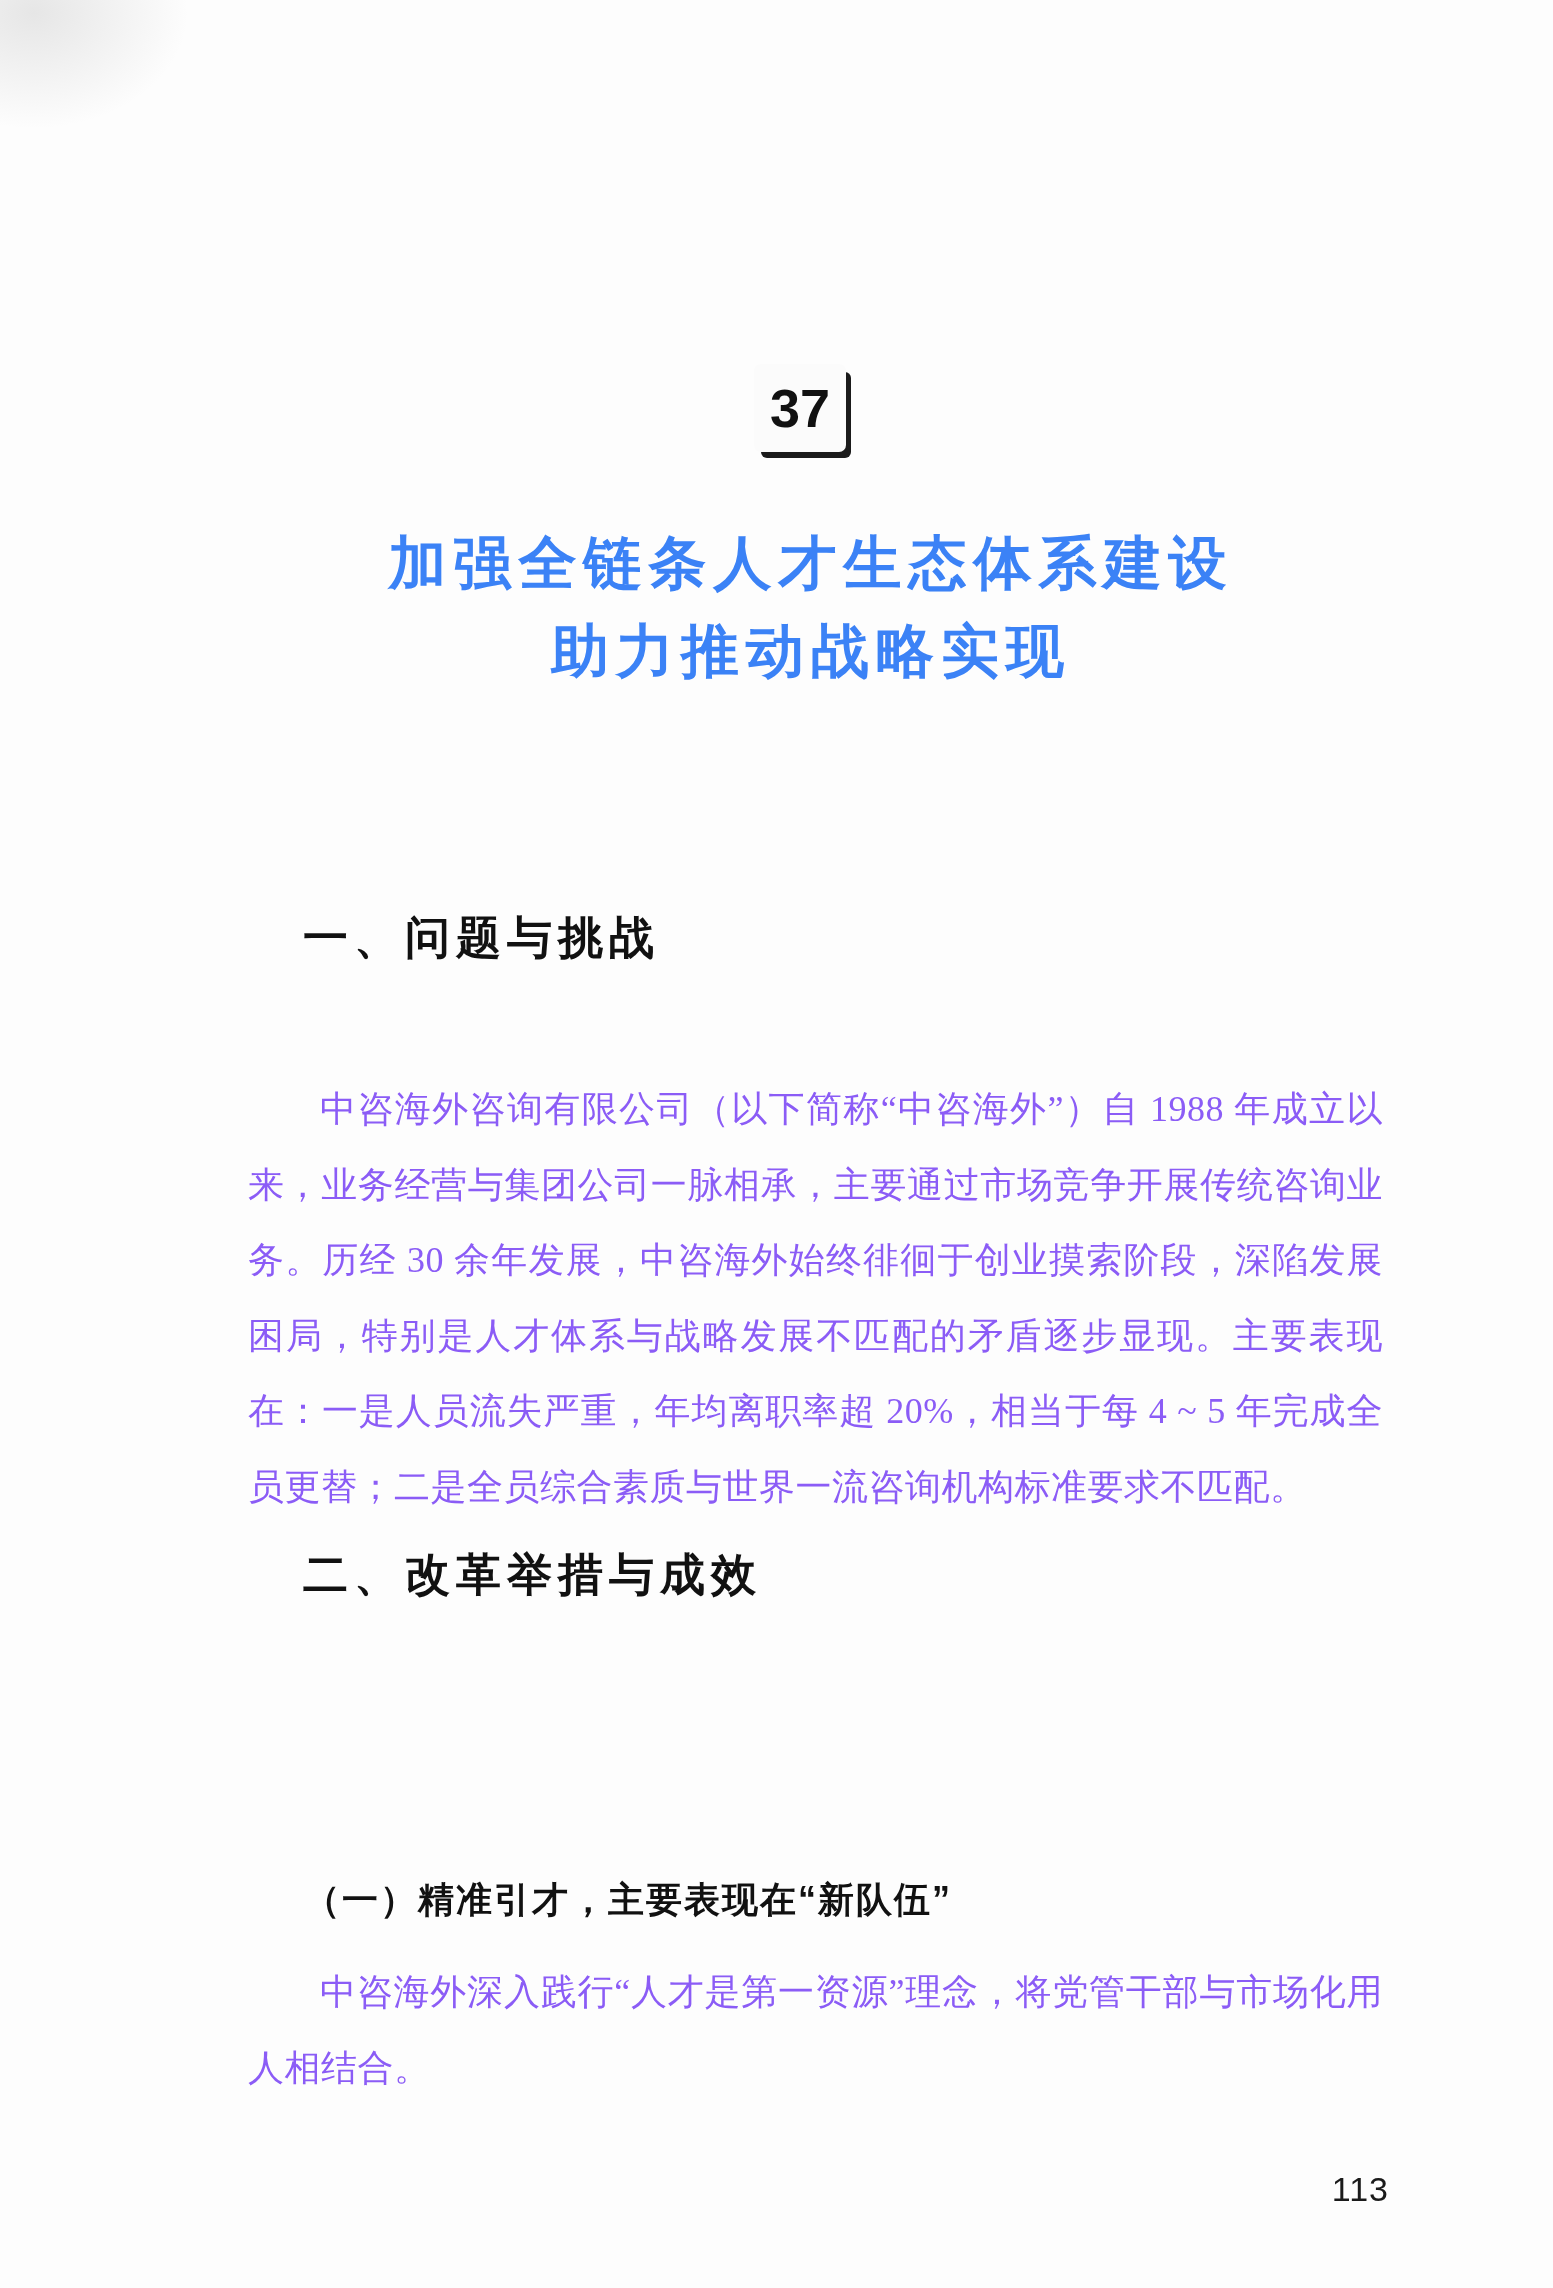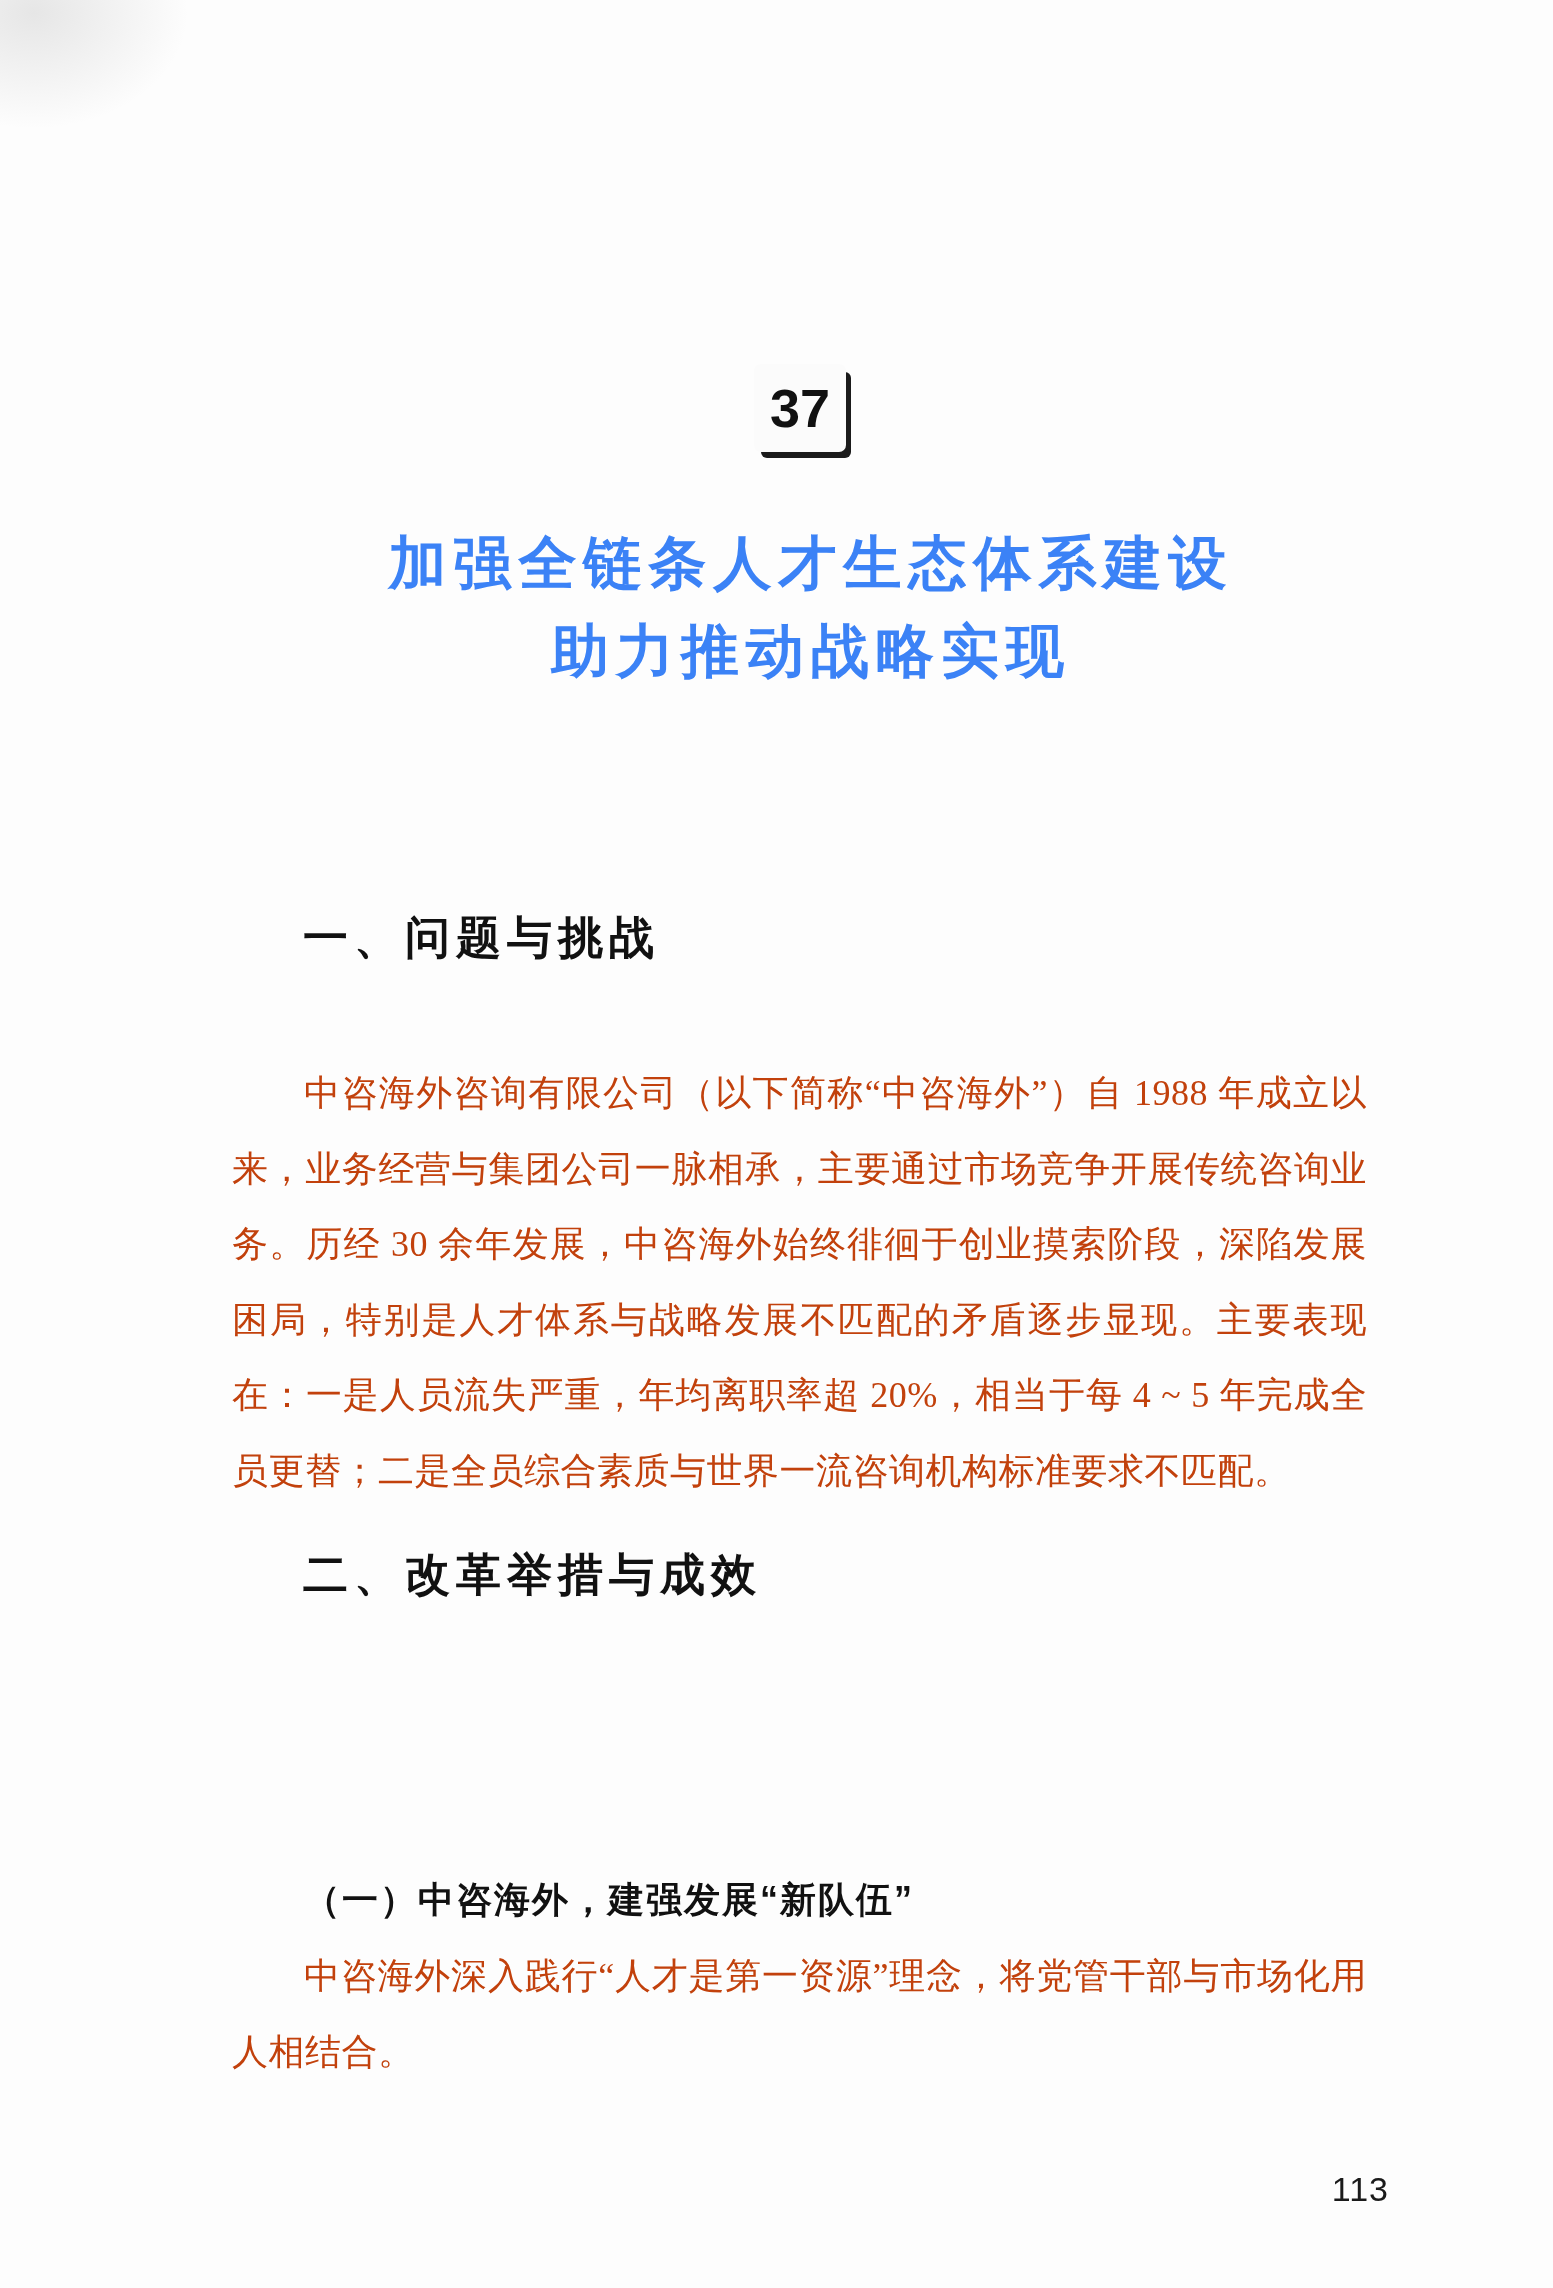--- a/index.html
+++ b/index.html
@@ -92,28 +92,28 @@
     line-height: 52px;
     letter-spacing: 6px;
     color: #111;
   }
   .h2-problems { top: 912px; }
   .h2-reform   { top: 1549px; }
   .body-para {
     position: absolute;
     left: 0;
     width: 1135px;
-    margin: 0;
+    margin: 16px;
     font-family: "Liberation Serif", "DejaVu Serif", serif;
     font-size: 36px;
     line-height: 75.5px;
     text-align: justify;
     text-indent: 72px;
     letter-spacing: 0.5px;
-    color: #c2410c;
+    color: #8b5cf6;
   }
   .p-problems { top: 1056px; }
   .p-reform   { top: 1648px; }
   .p-sub      { top: 1939px; }
   .sub-heading {
     position: absolute;
     left: 0;
     top: 1862px;
     width: 1135px;
     margin: 0;
@@ -155,21 +155,21 @@
 
   <div class="body-column">
 
     <h2 class="sec-heading h2-problems">一、问题与挑战</h2>
 
     <p class="body-para p-problems">中咨海外咨询有限公司（以下简称“中咨海外”）自 1988 年成立以来，业务经营与集团公司一脉相承，主要通过市场竞争开展传统咨询业务。历经 30 余年发展，中咨海外始终徘徊于创业摸索阶段，深陷发展困局，特别是人才体系与战略发展不匹配的矛盾逐步显现。主要表现在：一是人员流失严重，年均离职率超 20%，相当于每 4 ~ 5 年完成全员更替；二是全员综合素质与世界一流咨询机构标准要求不匹配。</p>
 
     <h2 class="sec-heading h2-reform">二、改革举措与成效</h2>
 
 
-    <h3 class="sub-heading">（一）中咨海外，建强发展“新队伍”</h3>
+    <h3 class="sub-heading">（一）精准引才，主要表现在“新队伍”</h3>
 
     <p class="body-para p-sub">中咨海外深入践行“人才是第一资源”理念，将党管干部与市场化用人相结合。</p>
 
   </div>
 
   <div class="page-number">113</div>
 
 </div>
 
 </body></html>

